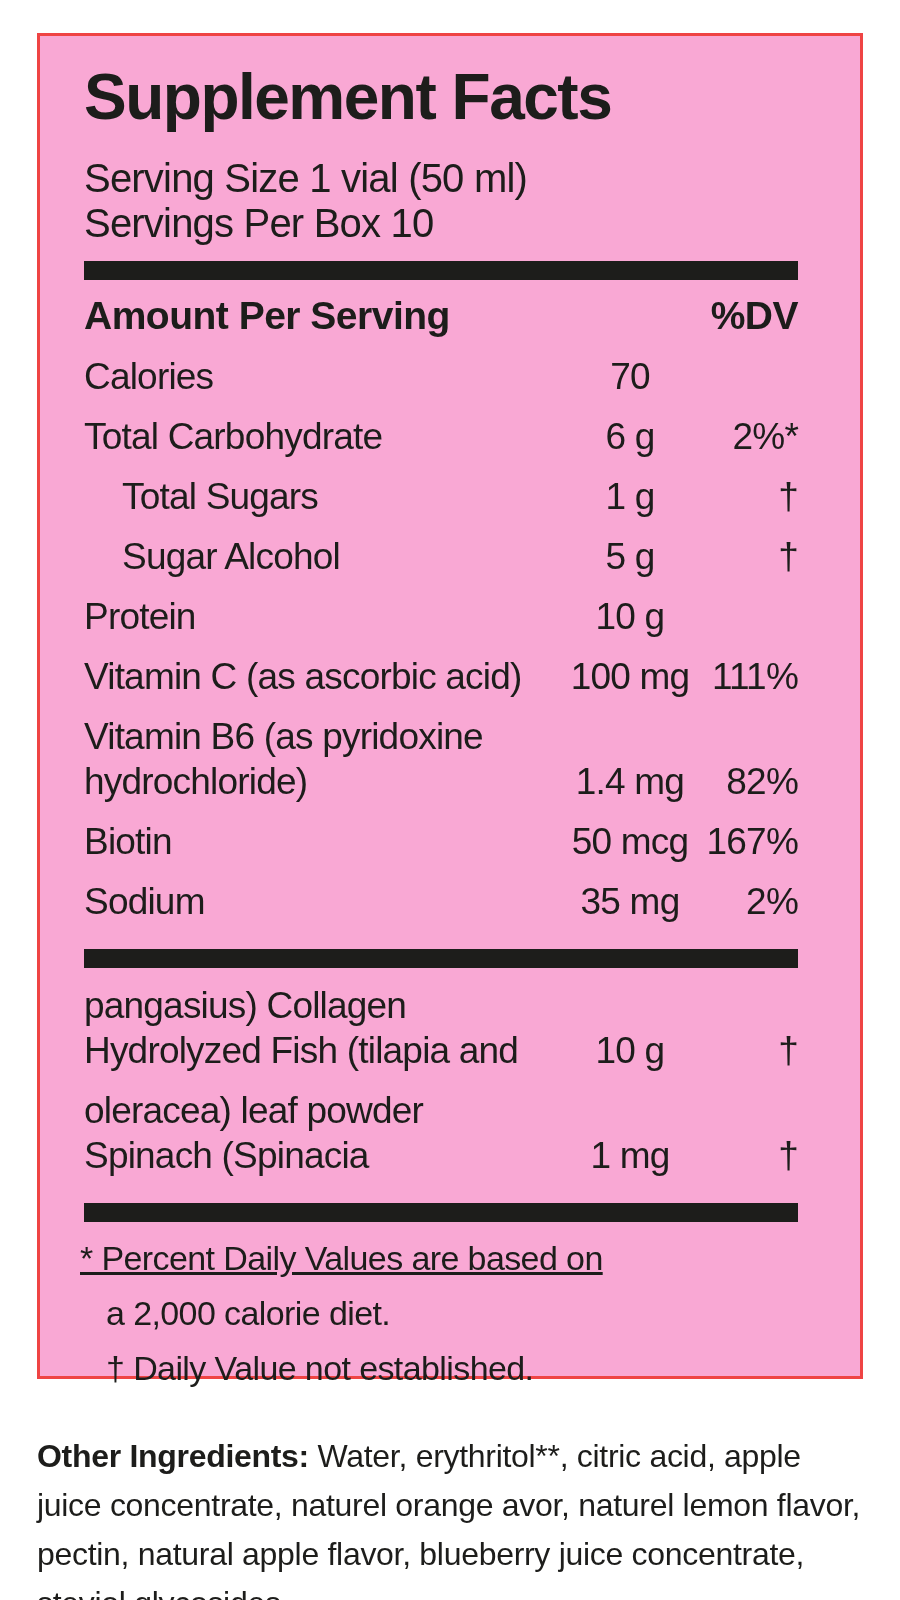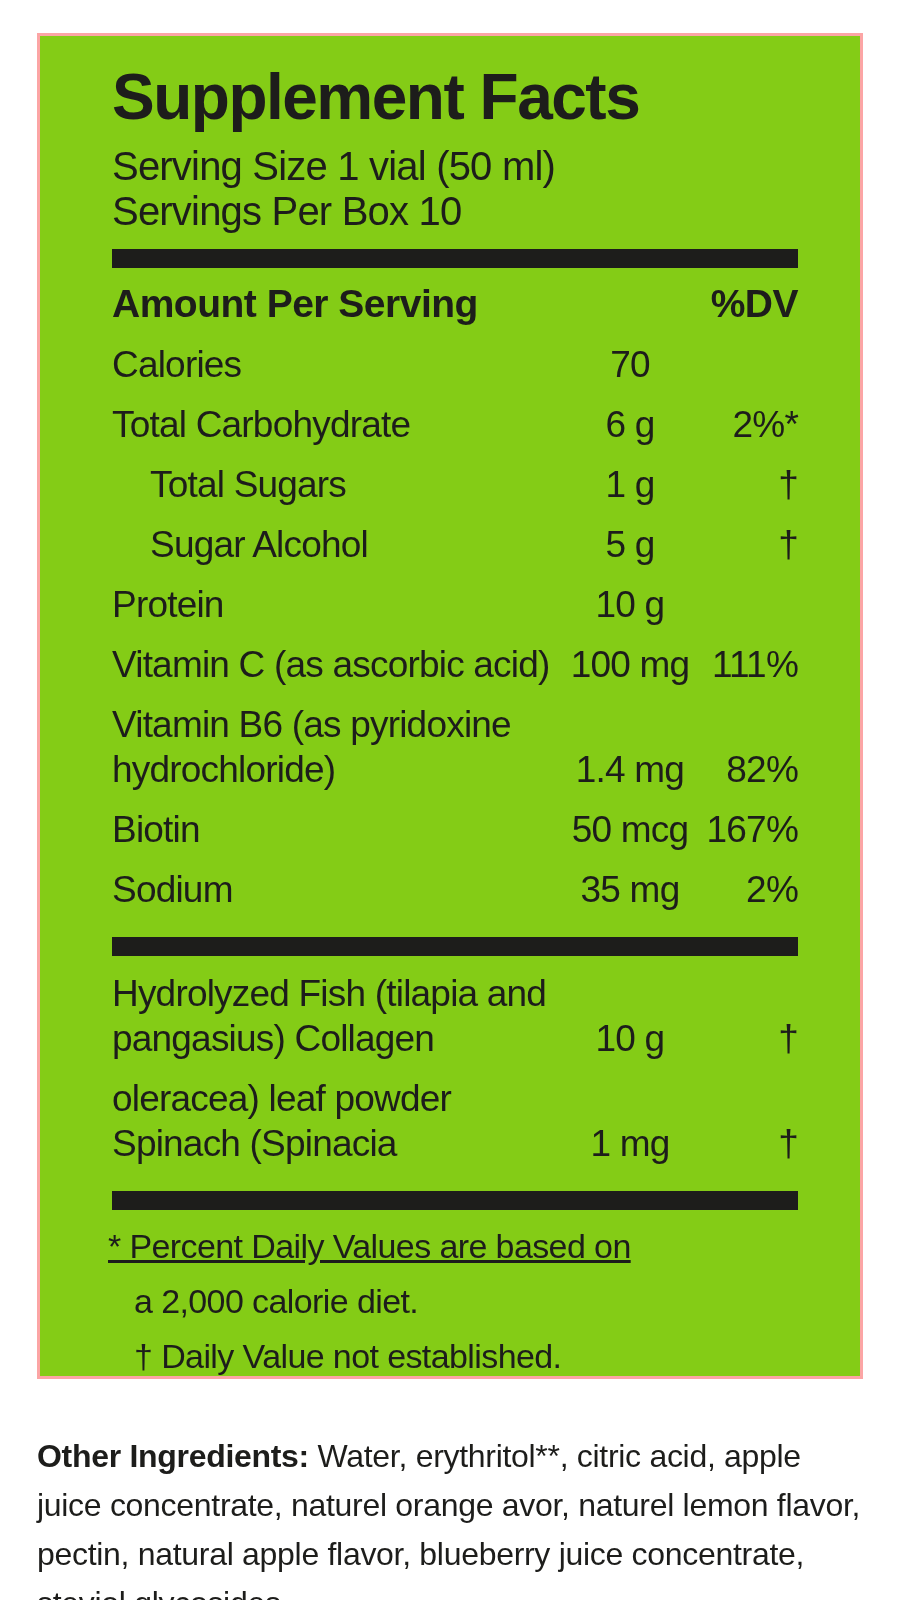--- a/index.html
+++ b/index.html
@@ -7,31 +7,31 @@
     width:900px; height:1600px;
     background:#ffffff;
     color:#1d1d1b;
     font-family:"Liberation Sans", sans-serif;
     position:relative;
     overflow:hidden;
   }
   .panel {
     position:absolute; left:37px; top:33px;
     width:826px; height:1346px;
-    border:3px solid #fca5a5;
+    border:3px solid #ef4444;
     box-sizing:border-box;
-    background:#84cc16;
-    padding:26px 62px 0 72px;
+    background:#f9a8d4;
+    padding:26px 62px 0 44px;
   }
   .title {
     font-size:64px; font-weight:700; letter-spacing:-1.5px;
     line-height:70px; white-space:nowrap;
   }
   .serving { font-size:40px; line-height:45px; letter-spacing:-0.8px; }
-  .serving.first { margin-top:12px; }
+  .serving.first { margin-top:24px; }
   .bar { height:19px; background:#1d1d1b; margin-top:15px; }
   .bar.section { margin-top:25px; }
   .colhead {
     display:flex; justify-content:space-between; align-items:baseline;
     font-weight:700; font-size:39px; line-height:46px;
     letter-spacing:-0.5px; margin-top:13px;
   }
   .row {
     display:flex; align-items:flex-end;
     margin-top:15px;
@@ -122,22 +122,22 @@
   <div class="row">
     <div class="name">Sodium</div>
     <div class="amt">35 mg</div>
     <div class="dv">2%</div>
   </div>
 
   <div class="bar section"></div>
 
   <div class="row">
     <div class="name">
+      <span>pangasius) Collagen</span>
       <span>Hydrolyzed Fish (tilapia and</span>
-      <span>pangasius) Collagen</span>
     </div>
     <div class="amt">10 g</div>
     <div class="dv">†</div>
   </div>
 
   <div class="row">
     <div class="name">
       <span>oleracea) leaf powder</span>
       <span>Spinach (Spinacia</span>
     </div>

